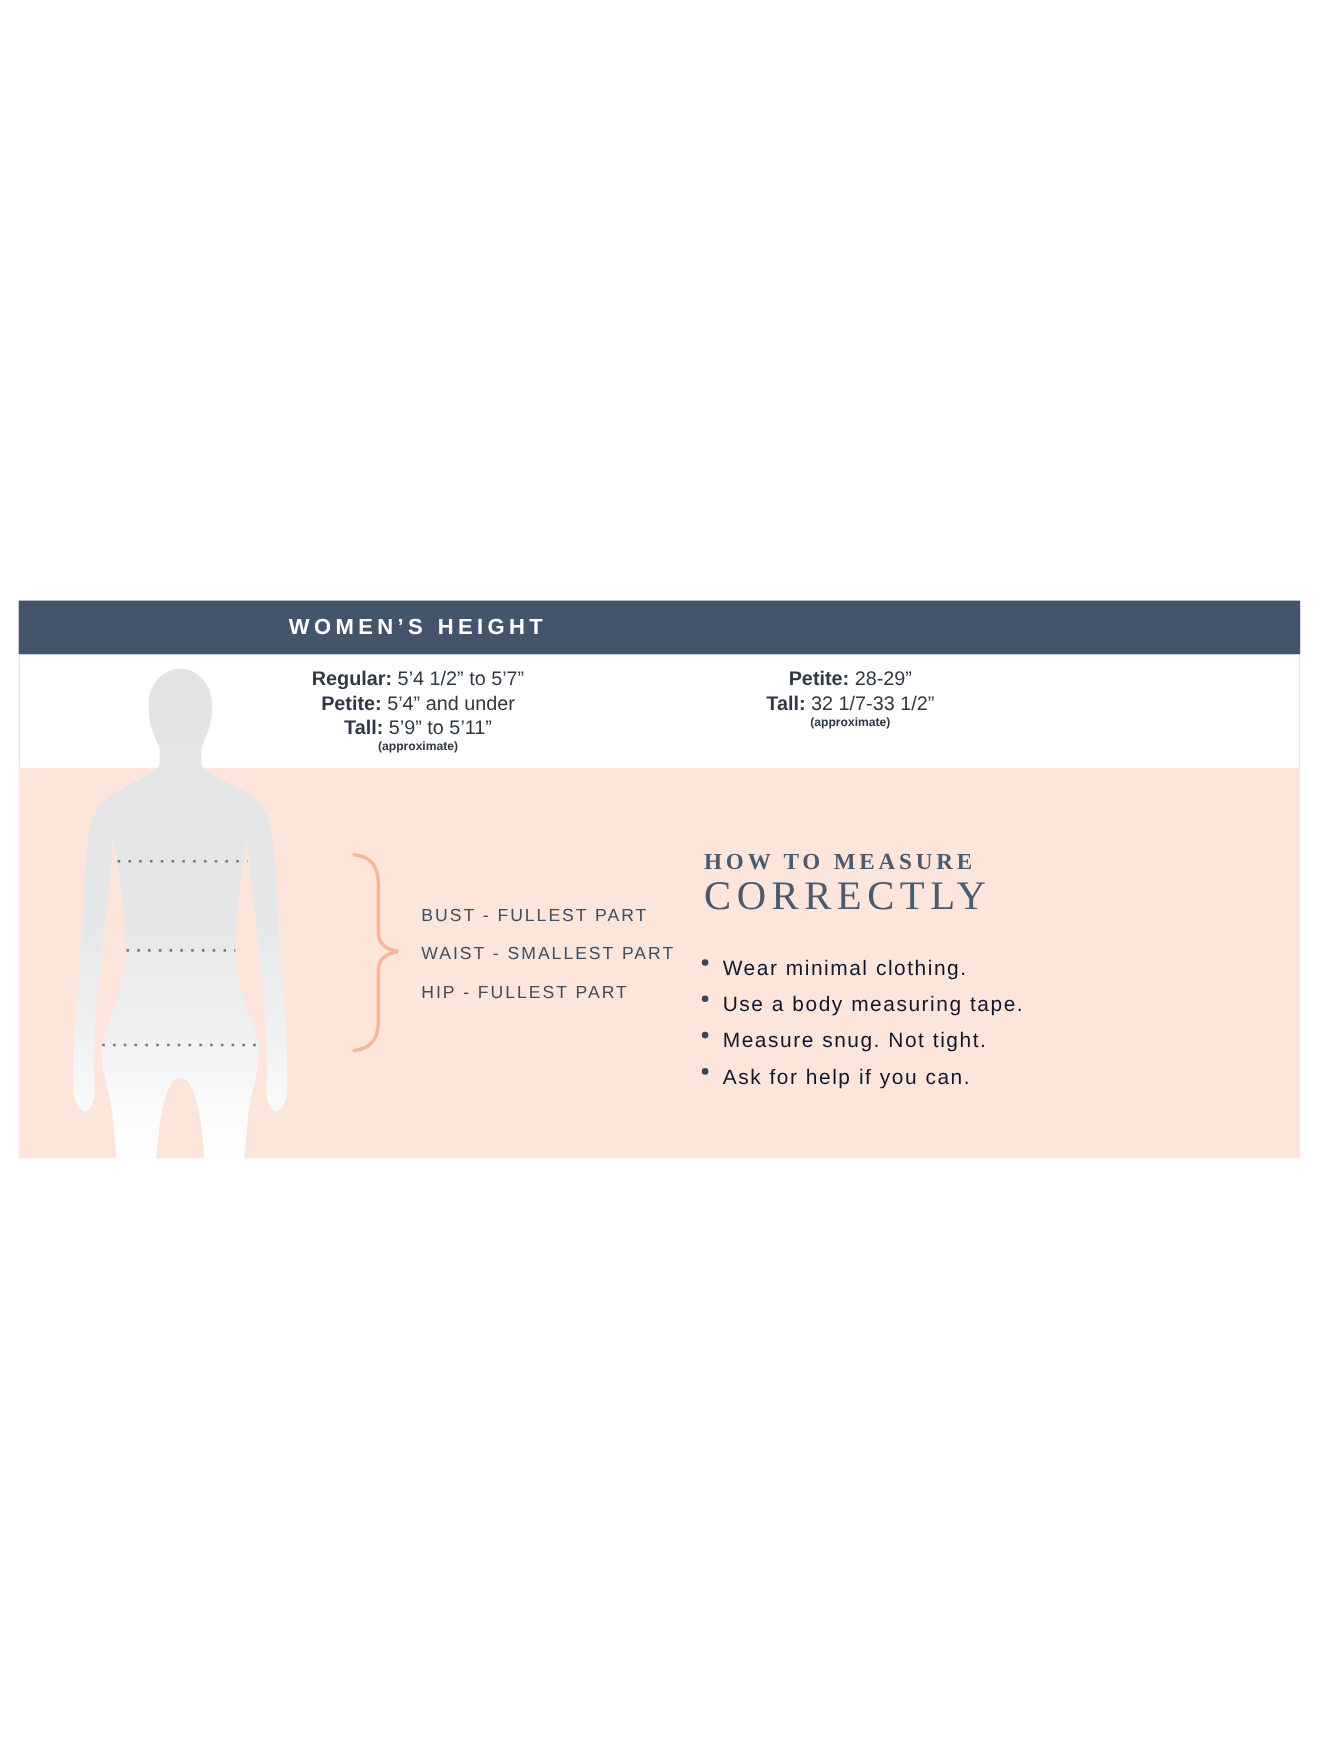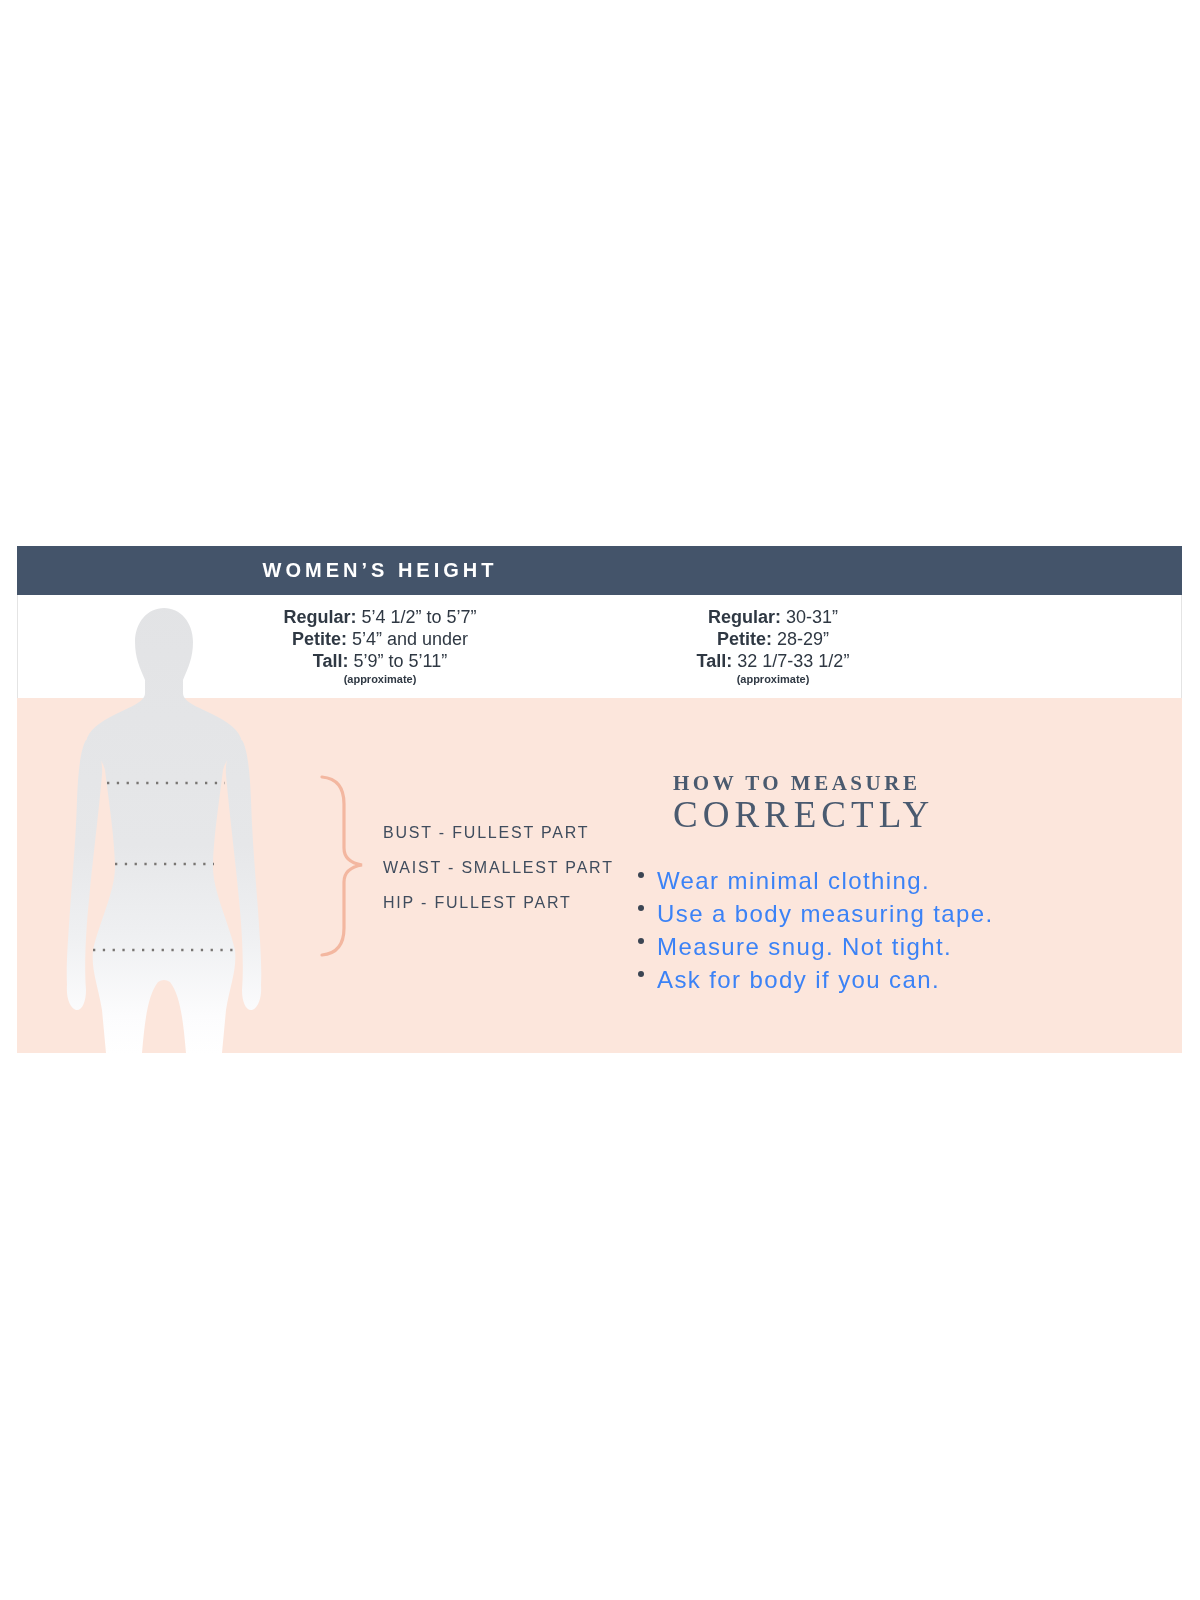--- a/index.html
+++ b/index.html
@@ -94,21 +94,20 @@
     letter-spacing: 1.8px;
     white-space: nowrap;
   }
 
   
   .howto-heading {
     position: absolute;
     left: 640px; top: 772px;
     color: #4a5a6f;
     font-family: "Liberation Serif", serif;
-    margin-left: 33px;
   }
   .howto-line1 {
     font-size: 21px;
     font-weight: 700;
     letter-spacing: 3.5px;
     line-height: 23px;
   }
   .howto-line2 {
     font-size: 37px;
     font-weight: 400;
@@ -128,24 +127,24 @@
     margin-bottom: 12px;
   }
   .tip-bullet {
     width: 6px; height: 6px;
     border-radius: 50%;
     background: #3b4553;
     margin-right: 13px;
     flex: 0 0 auto;
   }
   .tip-text {
-    font-size: 24px;
+    font-size: 19px;
     font-weight: 400;
     letter-spacing: 1.4px;
-    color: #3b82f6;
+    color: #0f172a;
     white-space: nowrap;
     margin-top: 12px;
   }
 </style>
 </head>
 <body>
 
 <div class="canvas">
 
   <div class="header-bar"></div>
@@ -163,24 +162,20 @@
       <span class="val">5’4” and under</span>
     </div>
     <div class="info-row">
       <span class="lbl">Tall:</span>
       <span class="val">5’9” to 5’11”</span>
     </div>
     <div class="info-note">(approximate)</div>
   </div>
 
   <div class="info-col info-col-right">
-    <div class="info-row">
-      <span class="lbl">Regular:</span>
-      <span class="val">30-31”</span>
-    </div>
     <div class="info-row">
       <span class="lbl">Petite:</span>
       <span class="val">28-29”</span>
     </div>
     <div class="info-row">
       <span class="lbl">Tall:</span>
       <span class="val">32 1/7-33 1/2”</span>
     </div>
     <div class="info-note">(approximate)</div>
   </div>
@@ -279,17 +274,17 @@
     <div class="tip-row">
       <span class="tip-bullet"></span>
       <span class="tip-text">Use a body measuring tape.</span>
     </div>
     <div class="tip-row">
       <span class="tip-bullet"></span>
       <span class="tip-text">Measure snug. Not tight.</span>
     </div>
     <div class="tip-row">
       <span class="tip-bullet"></span>
-      <span class="tip-text">Ask for body if you can.</span>
+      <span class="tip-text">Ask for help if you can.</span>
     </div>
   </div>
 
 </div>
 
 </body></html>

